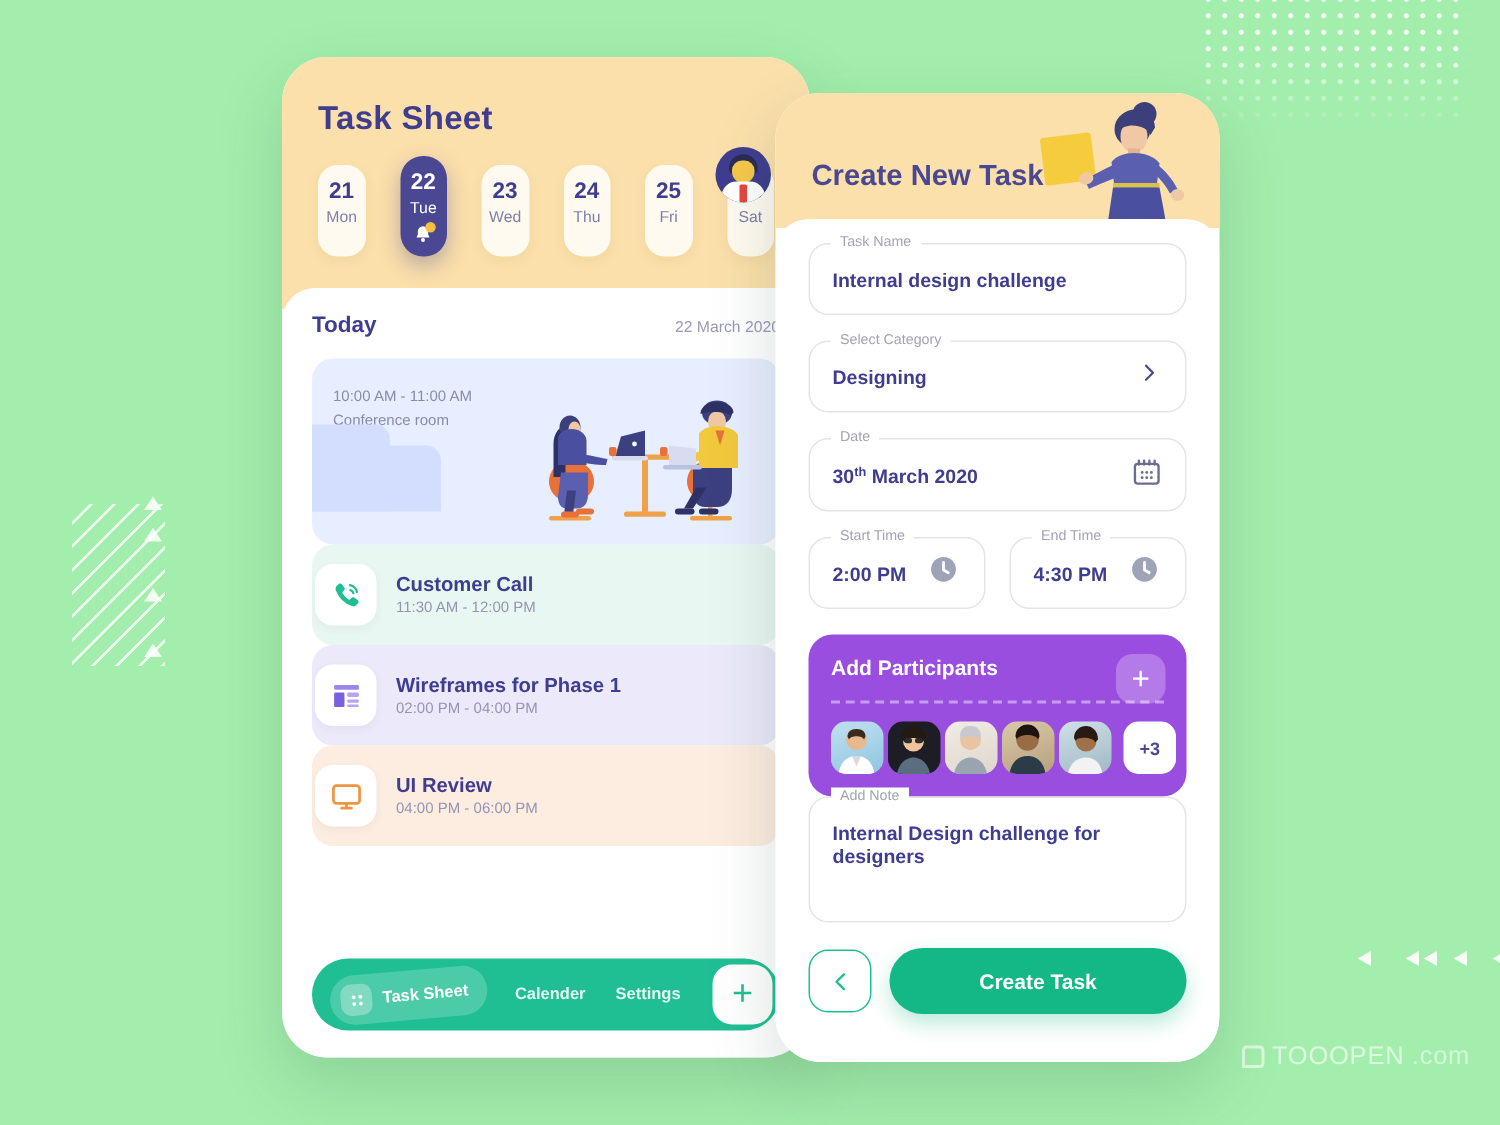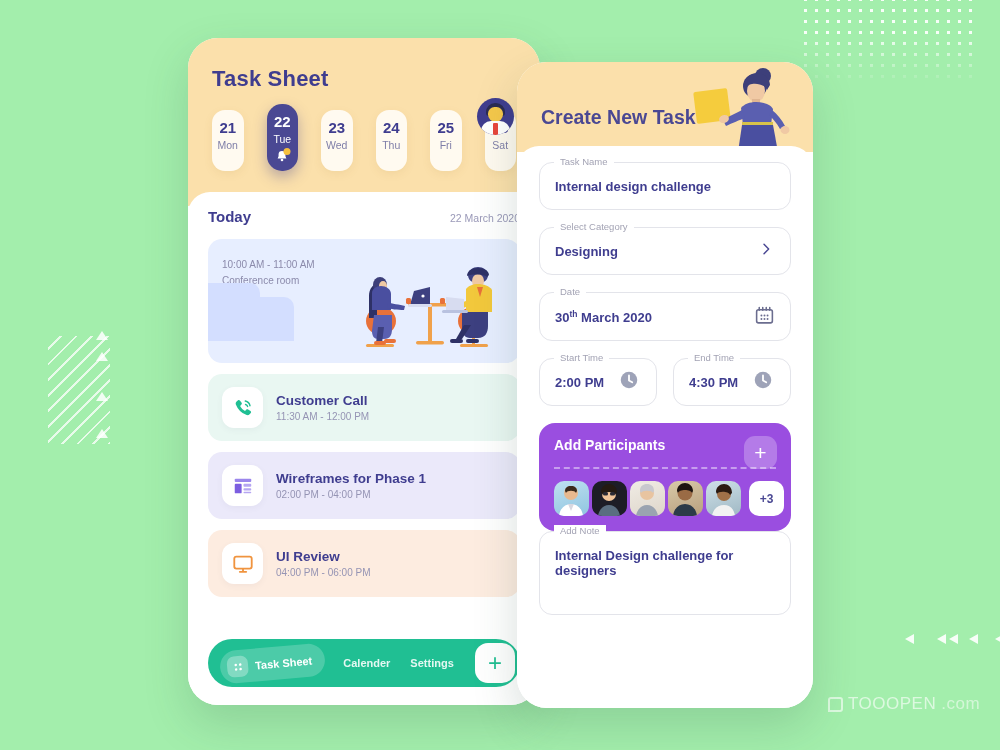--- a/index.html
+++ b/index.html
@@ -146,21 +146,21 @@
   .meeting-card .mtitle { color: #3f3d8f; font-size: 15px; font-weight: bold; }
   .meeting-card .mline { color: #8b8aab; font-size: 10px; margin-top: 5px; line-height: 1.45; }
   .mc-shape { position:absolute; left:0; bottom:22px; width:86px; height:44px;
     background:#d3deff; border-radius:0 10px 0 0; }
   .mc-shape2 { position:absolute; left:0; bottom:22px; width:52px; height:58px;
     background:#d3deff; border-radius:0 10px 0 0; }
   .mc-ill { position:absolute; right:2px; bottom:6px; width:182px; height:92px; }
 
   .task-row {
     display: flex; align-items: center; gap: 13px;
-    border-radius: 14px; padding: 13px 14px; margin-top: 11px;
+    border-radius: 14px; padding: 13px 2px; 
   }
   .task-row.t-call { background: #e9f7f2; }
   .task-row.t-wire { background: #ebe9fa; }
   .task-row.t-ui   { background: #fdece0; }
   .t-icon {
     width: 41px; height: 41px; background: #fff; border-radius: 12px;
     display: flex; align-items: center; justify-content: center; flex: none;
     box-shadow: 0 2px 6px rgba(80,80,120,.06);
   }
   .t-title { color: #3f3d8f; font-size: 13.5px; font-weight: bold; }
@@ -586,15 +586,23 @@
         </div>
         <div class="p-more">+3</div>
       </div>
     </div>
 
     <div class="field note-field">
       <span class="flabel">Add Note</span>
       <div class="fvalue">Internal Design challenge for designers</div>
     </div>
 
+    <div class="r-actions">
+      <div class="back-btn">
+        <svg viewBox="0 0 24 24" width="17" height="17">
+            <path fill="none" stroke="#20bf93" stroke-width="2.2" stroke-linecap="round" stroke-linejoin="round" d="M15 5l-7 7 7 7"></path>
+          </svg>
+      </div>
+      <div class="create-btn">Create Task</div>
+    </div>
 
   </div>
 </div>
 
 </body></html>

